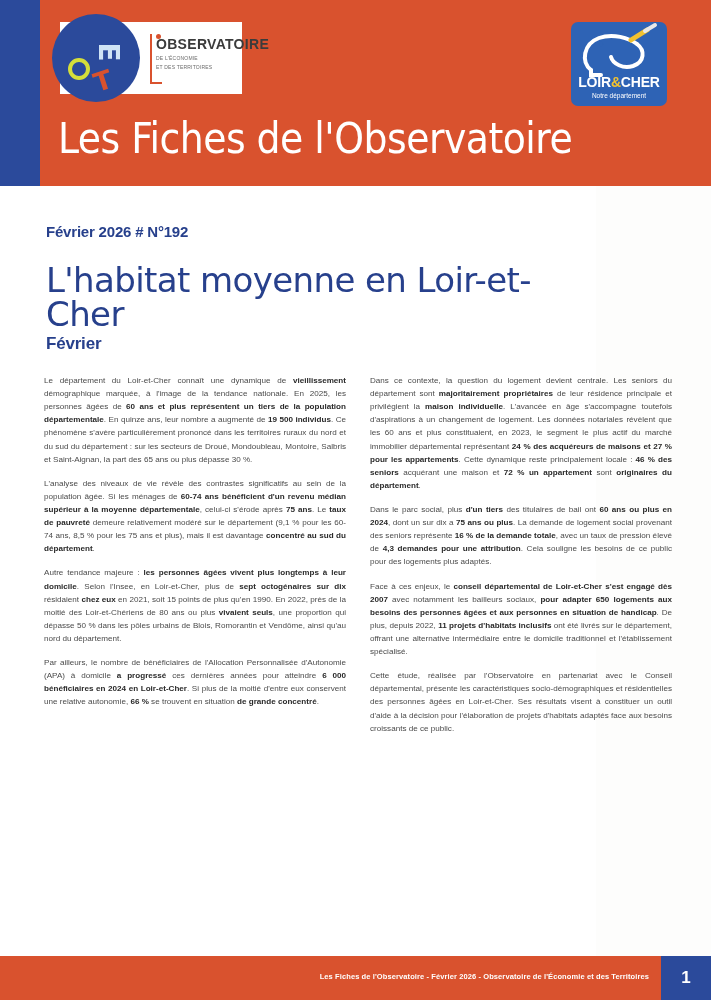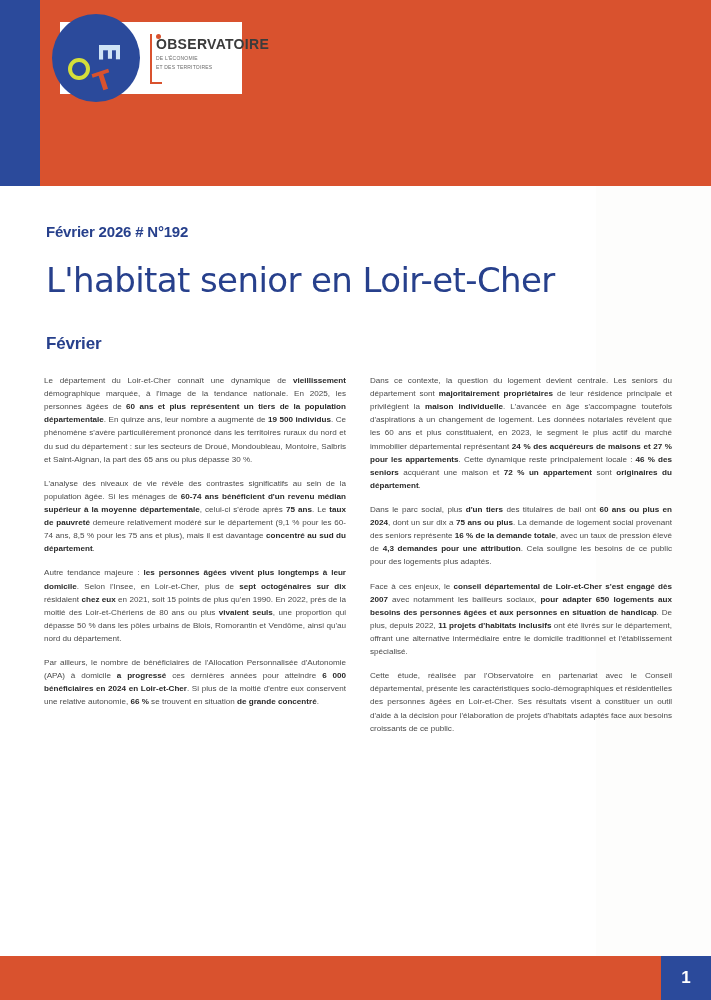--- a/index.html
+++ b/index.html
@@ -261,39 +261,53 @@
     <div class="oet-letter oet-t">T</div>
     <div class="oet-bracket"></div>
     <div class="oet-dot"></div>
     <div class="oet-text">
       <div class="oet-title">OBSERVATOIRE</div>
       <div class="oet-sub">DE L'ÉCONOMIE</div>
       <div class="oet-sub">ET DES TERRITOIRES</div>
     </div>
   </div>
 
-
+  <div class="lc-logo">
+    <svg class="lc-svg" width="96" height="60" viewBox="0 0 96 60">
+      <path d="M20 48 C10 40 12 22 28 16 C42 11 58 16 66 22" stroke="#ffffff" stroke-width="4" fill="none" stroke-linecap="round"></path>
+      <path d="M66 22 C74 28 74 40 62 44 C52 47 42 42 40 35" stroke="#ffffff" stroke-width="4" fill="none" stroke-linecap="round"></path>
+      <path d="M20 48 L20 53 L30 53" stroke="#ffffff" stroke-width="4" fill="none" stroke-linecap="round"></path>
+      <path d="M60 18 L76 8" stroke="#f2c230" stroke-width="5" stroke-linecap="round"></path>
+      <path d="M74 9 L84 3" stroke="#e8e8e8" stroke-width="4" stroke-linecap="round"></path>
+      <circle cx="30" cy="22" r="2.2" fill="#2e63b5"></circle>
+    </svg>
+    <div class="lc-name"><span>LOIR</span><span class="lc-amp">&amp;</span><span>CHER</span></div>
+    <div class="lc-tag">Notre département</div>
+  </div>
+
+  <div class="header-title">Les Fiches de l'Observatoire</div>
 </div>
 
 <div class="page">
   <div class="issue-line">Février 2026 # N°192</div>
-  <div class="doc-title">L'habitat senior en Loir-et-Cher</div>
+  <div class="doc-title">L'habitat moyenne en Loir-et-Cher</div>
   <div class="section-heading">Février</div>
 
   <div class="columns">
     <div class="col" id="left-col">
         <p>Le département du Loir-et-Cher connaît une dynamique de <b>vieillissement</b> démographique marquée, à l'image de la tendance nationale. En 2025, les personnes âgées de <b>60 ans et plus représentent un tiers de la population départementale</b>. En quinze ans, leur nombre a augmenté de <b>19 500 individus</b>. Ce phénomène s'avère particulièrement prononcé dans les territoires ruraux du nord et du sud du département : sur les secteurs de Droué, Mondoubleau, Montoire, Salbris et Saint-Aignan, la part des 65 ans ou plus dépasse 30 %.</p>
         <p>L'analyse des niveaux de vie révèle des contrastes significatifs au sein de la population âgée. Si les ménages de <b>60-74 ans bénéficient d'un revenu médian supérieur à la moyenne départementale</b>, celui-ci s'érode après <b>75 ans</b>. Le <b>taux de pauvreté</b> demeure relativement modéré sur le département (9,1 % pour les 60-74 ans, 8,5 % pour les 75 ans et plus), mais il est davantage <b>concentré au sud du département</b>.</p>
         <p>Autre tendance majeure : <b>les personnes âgées vivent plus longtemps à leur domicile</b>. Selon l'Insee, en Loir-et-Cher, plus de <b>sept octogénaires sur dix</b> résidaient <b>chez eux</b> en 2021, soit 15 points de plus qu'en 1990. En 2022, près de la moitié des Loir-et-Chériens de 80 ans ou plus <b>vivaient seuls</b>, une proportion qui dépasse 50 % dans les pôles urbains de Blois, Romorantin et Vendôme, ainsi qu'au nord du département.</p>
         <p>Par ailleurs, le nombre de bénéficiaires de l'Allocation Personnalisée d'Autonomie (APA) à domicile <b>a progressé</b> ces dernières années pour atteindre <b>6 000 bénéficiaires en 2024 en Loir-et-Cher</b>. Si plus de la moitié d'entre eux conservent une relative autonomie, <b>66 %</b> se trouvent en situation <b>de grande concentré</b>.</p>
       </div>
     <div class="col" id="right-col">
         <p>Dans ce contexte, la question du logement devient centrale. Les seniors du département sont <b>majoritairement propriétaires</b> de leur résidence principale et privilégient la <b>maison individuelle</b>. L'avancée en âge s'accompagne toutefois d'aspirations à un changement de logement. Les données notariales révèlent que les 60 ans et plus constituaient, en 2023, le segment le plus actif du marché immobilier départemental représentant <b>24 % des acquéreurs de maisons et 27 % pour les appartements</b>. Cette dynamique reste principalement locale : <b>46 % des seniors</b> acquérant une maison et <b>72 % un appartement</b> sont <b>originaires du département</b>.</p>
         <p>Dans le parc social, plus <b>d'un tiers</b> des titulaires de bail ont <b>60 ans ou plus en 2024</b>, dont un sur dix a <b>75 ans ou plus</b>. La demande de logement social provenant des seniors représente <b>16 % de la demande totale</b>, avec un taux de pression élevé de <b>4,3 demandes pour une attribution</b>. Cela souligne les besoins de ce public pour des logements plus adaptés.</p>
         <p>Face à ces enjeux, le <b>conseil départemental de Loir-et-Cher s'est engagé dès 2007</b> avec notamment les bailleurs sociaux, <b>pour adapter 650 logements aux besoins des personnes âgées et aux personnes en situation de handicap</b>. De plus, depuis 2022, <b>11 projets d'habitats inclusifs</b> ont été livrés sur le département, offrant une alternative intermédiaire entre le domicile traditionnel et l'établissement spécialisé.</p>
         <p>Cette étude, réalisée par l'Observatoire en partenariat avec le Conseil départemental, présente les caractéristiques socio-démographiques et résidentielles des personnes âgées en Loir-et-Cher. Ses résultats visent à constituer un outil d'aide à la décision pour l'élaboration de projets d'habitats adaptés face aux besoins croissants de ce public.</p>
       </div>
   </div>
 </div>
 
 <div class="footer">
+  <div class="footer-text">Les Fiches de l'Observatoire - Février 2026 - Observatoire de l'Économie et des Territoires</div>
   <div class="footer-page">1</div>
 </div>
 
 </body></html>

